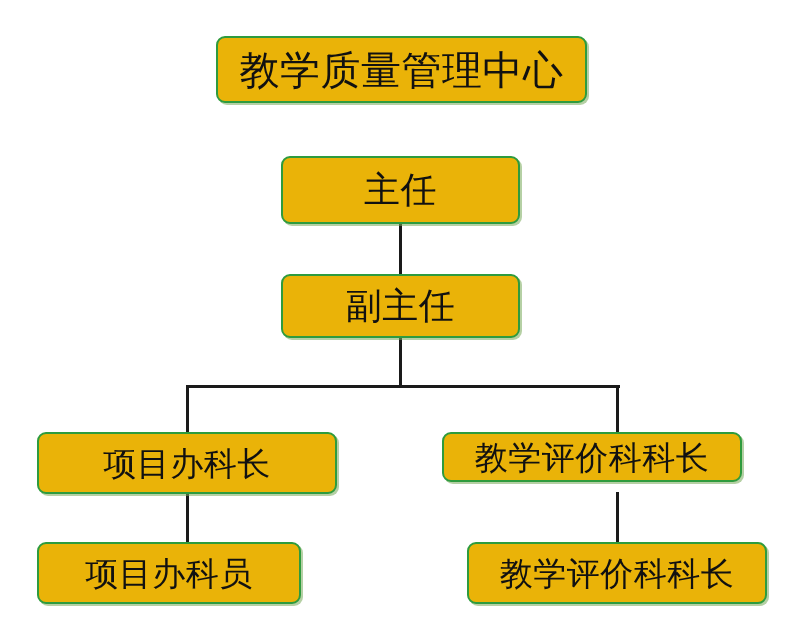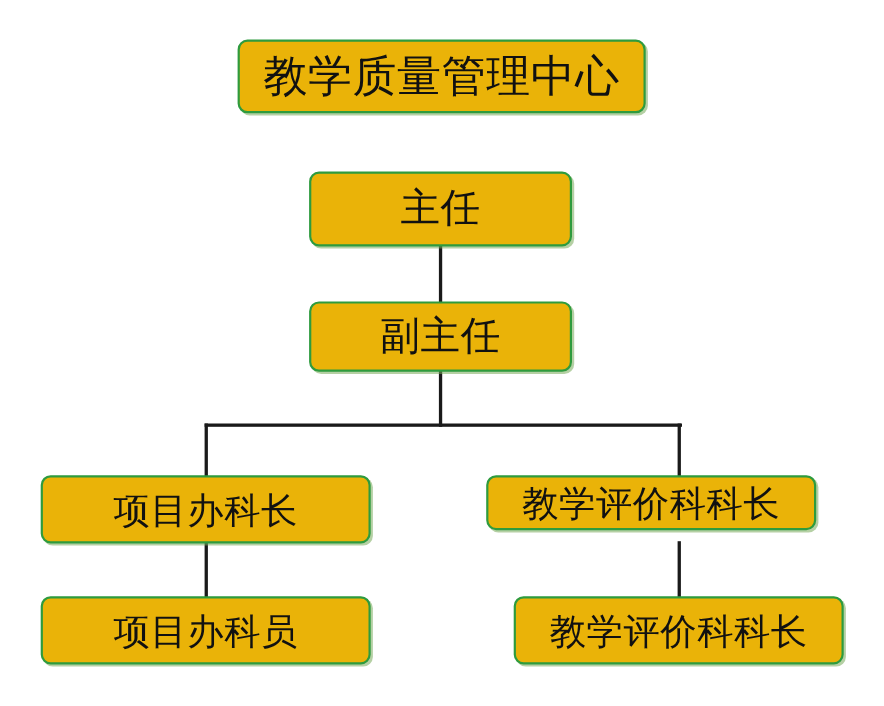--- a/index.html
+++ b/index.html
@@ -46,21 +46,21 @@
 
   #node-deputy   { left: 281px; top: 274px; width: 239px; height: 64px; }
   #node-deputy .node-label { font-size: 36px; }
 
   #node-proj-chief { left: 37px;  top: 432px; width: 300px; height: 62px; }
   #node-proj-chief .node-label { font-size: 33px; }
 
   #node-eval-chief { left: 442px; top: 432px; width: 300px; height: 50px; }
   #node-eval-chief .node-label { font-size: 33px; }
 
-  #node-proj-staff { left: 37px;  top: 542px; width: 300px; height: 62px; }
+  #node-proj-staff { left: 37px;  top: 542px; width: 264px; height: 62px; }
   #node-proj-staff .node-label { font-size: 33px; }
 
   #node-eval-staff { left: 467px; top: 542px; width: 300px; height: 62px; }
   #node-eval-staff .node-label { font-size: 33px; }
 
   .connector {
     position: absolute;
     background: #1a1a1a;
     z-index: 1;
   }

